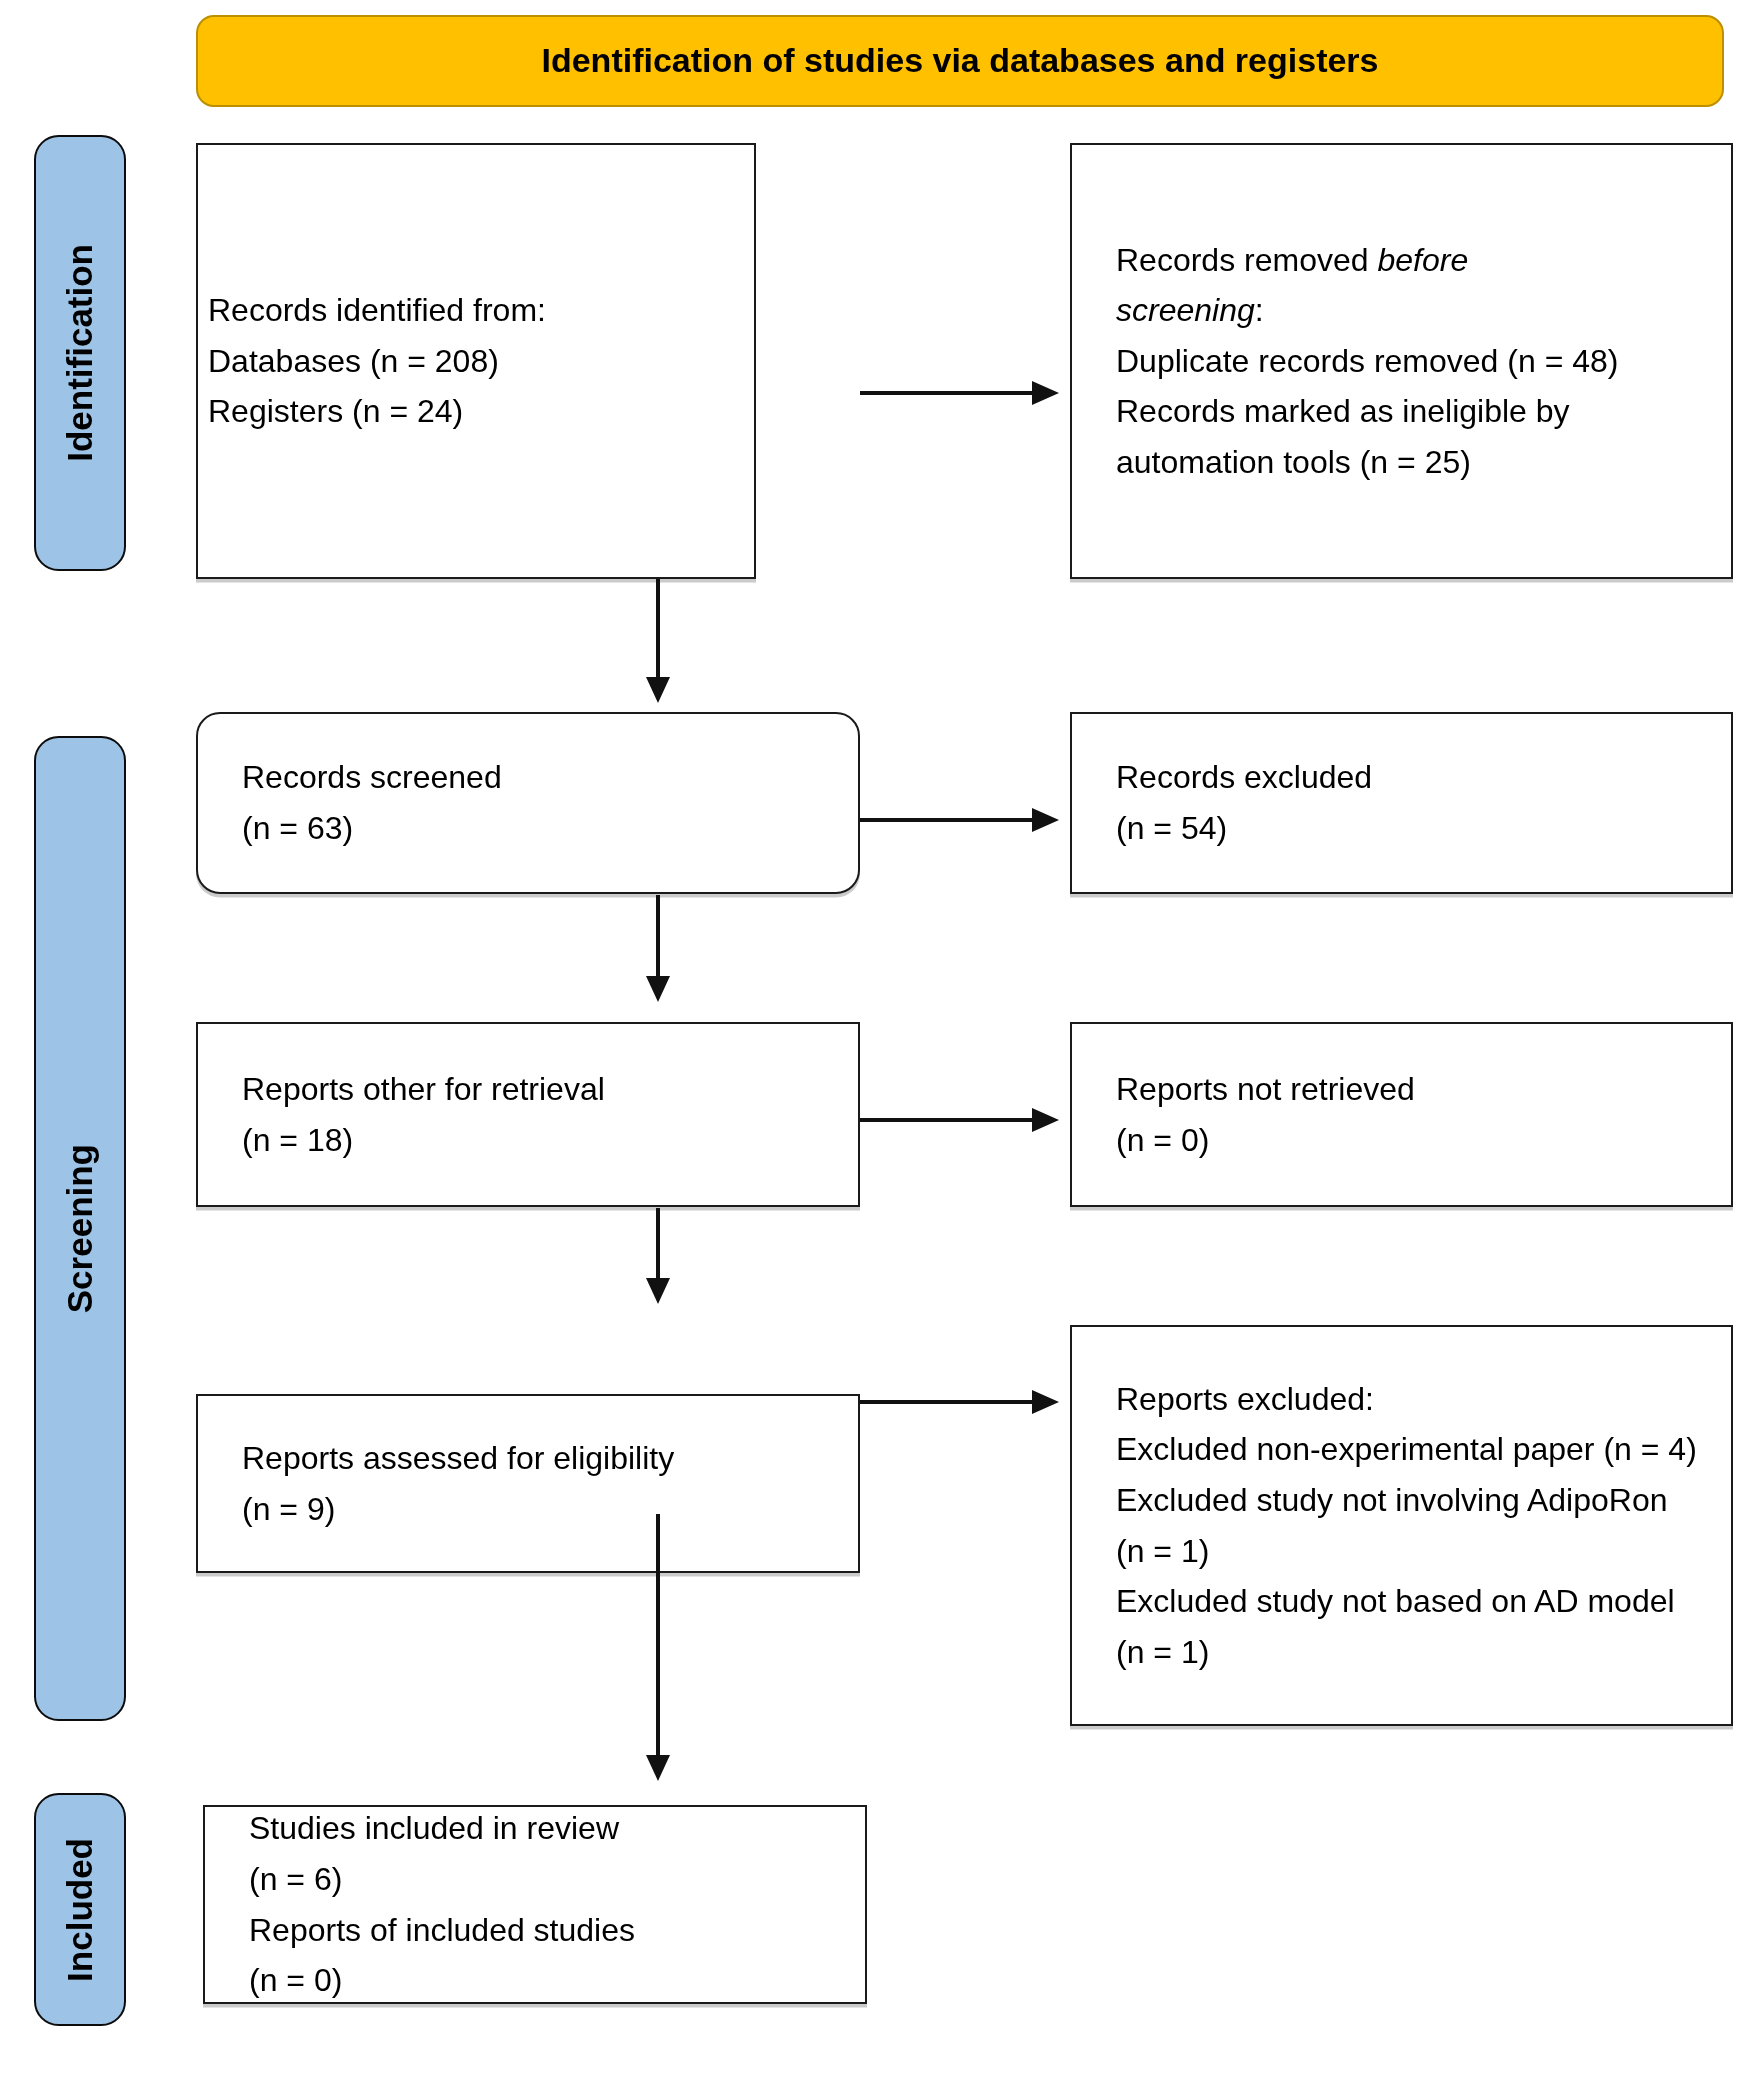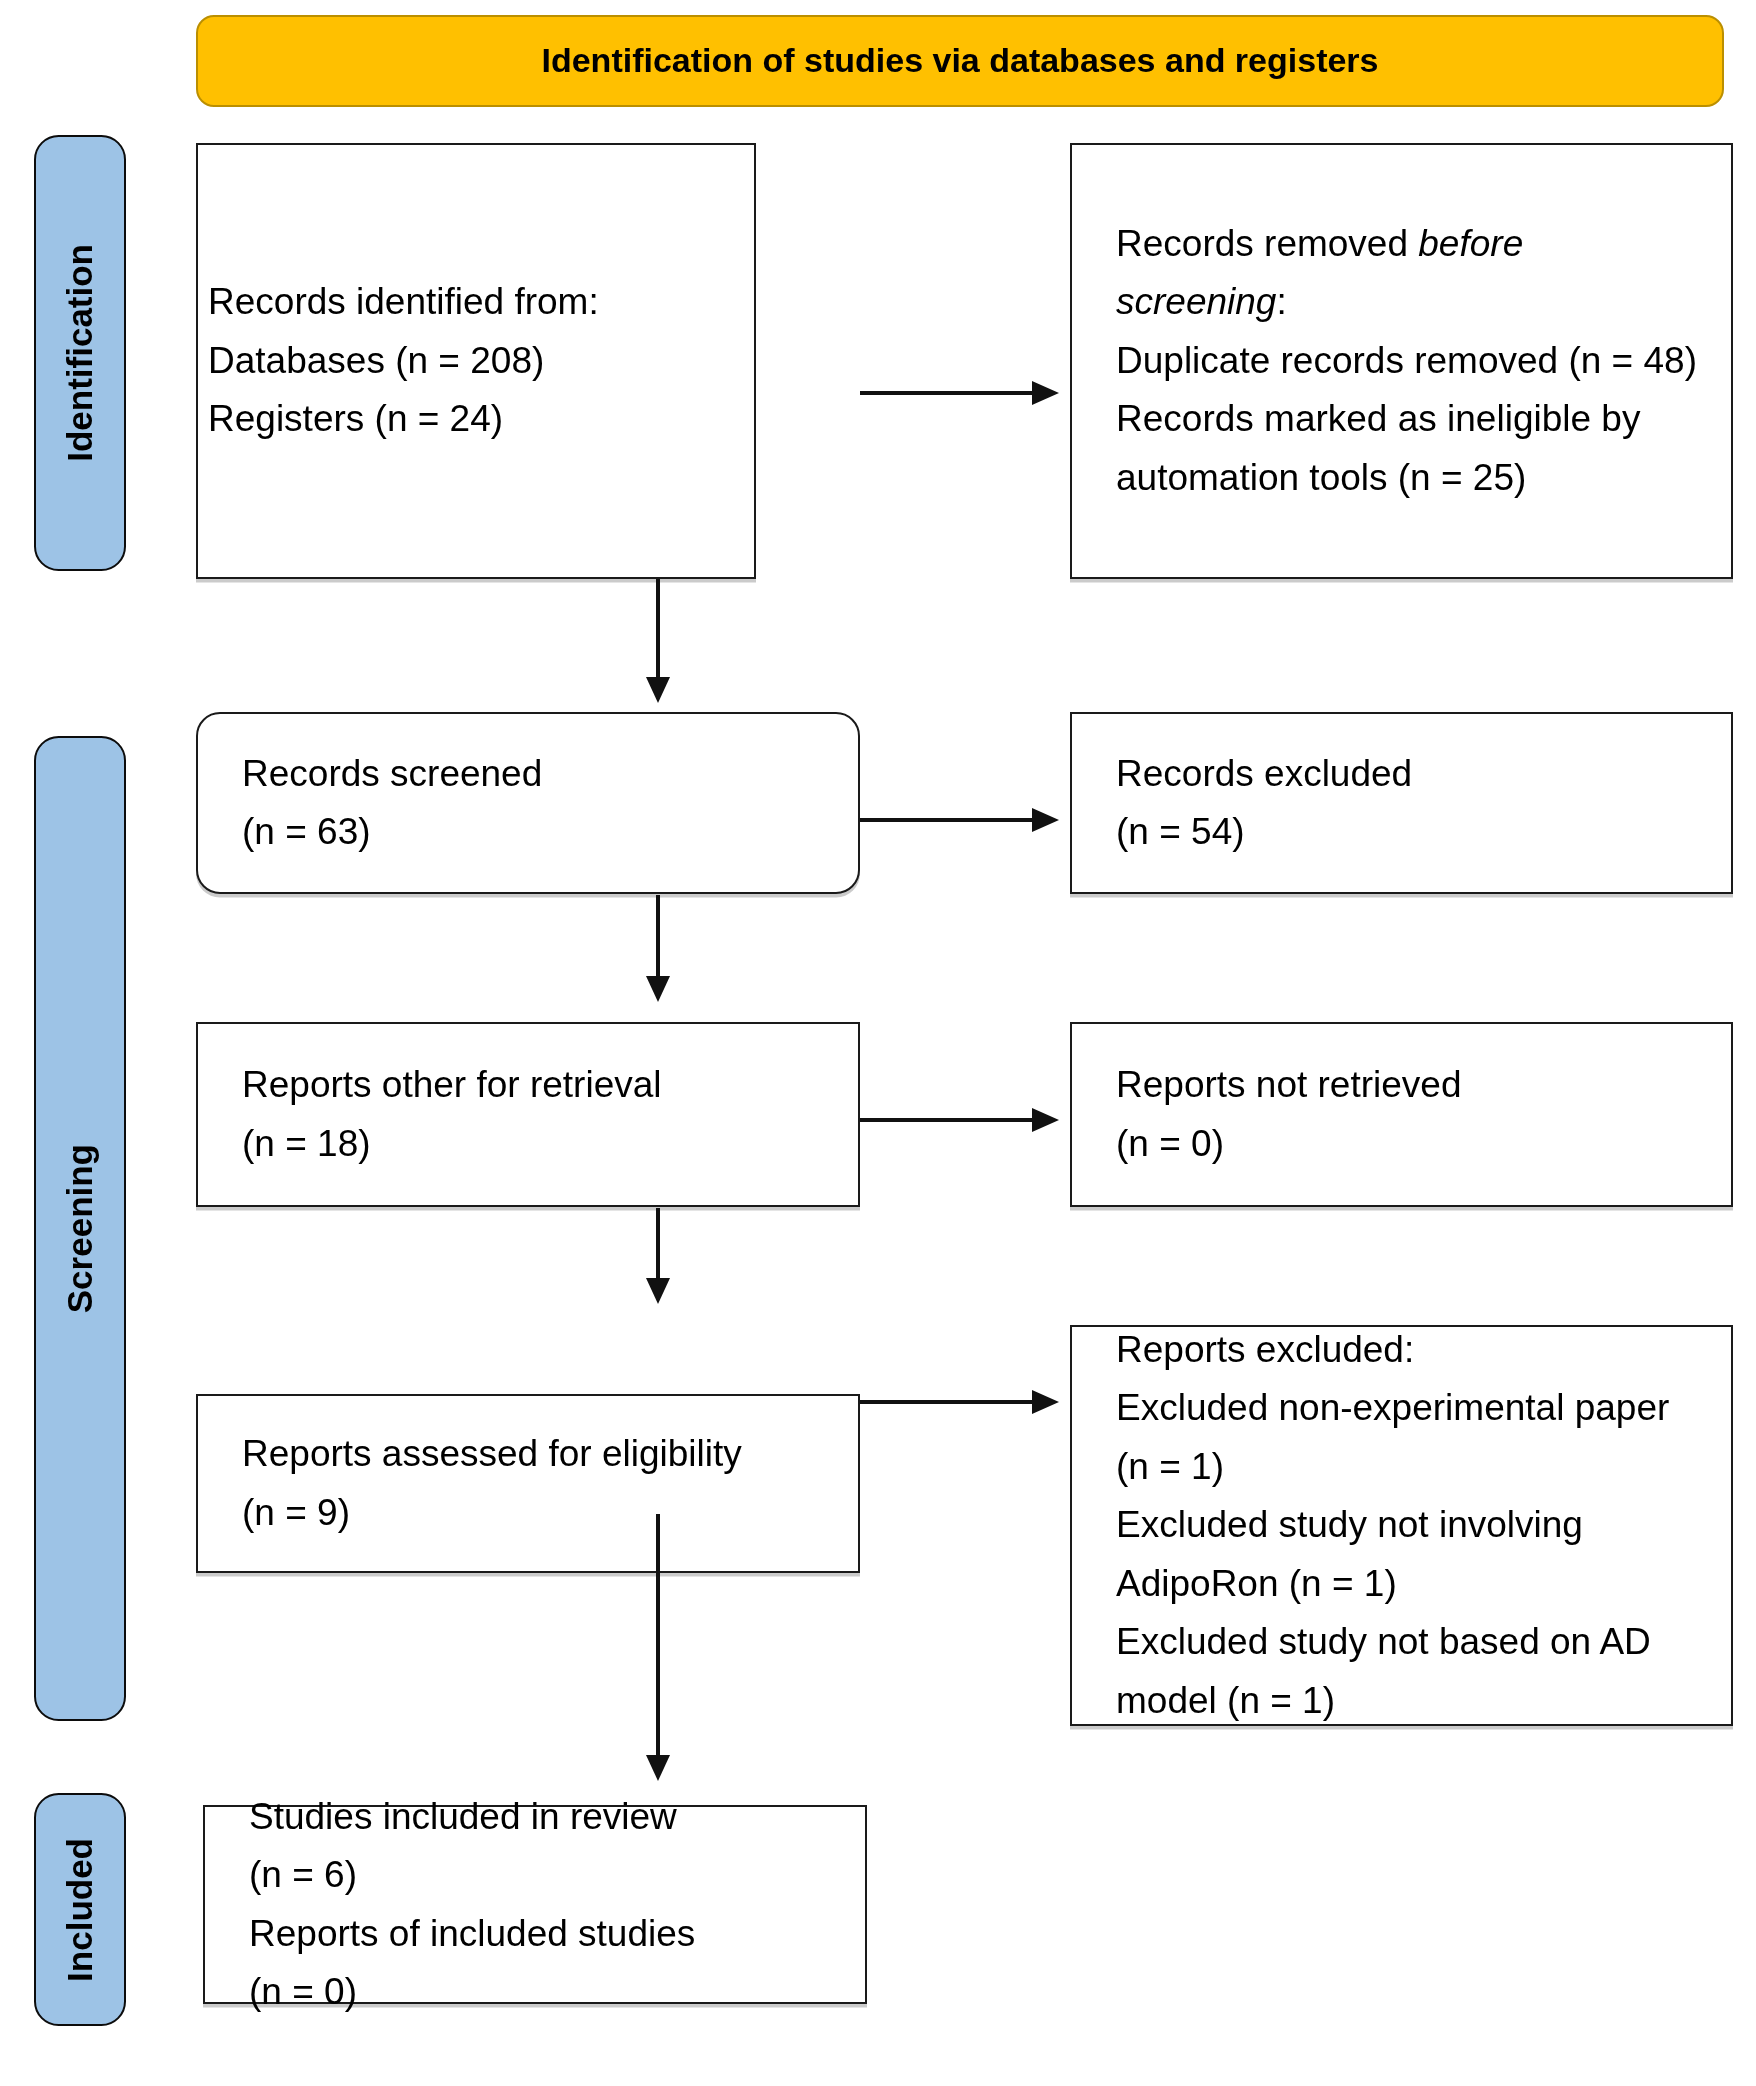--- a/index.html
+++ b/index.html
@@ -16,21 +16,21 @@
   .side{position:absolute;left:34px;width:92px;background:#9DC3E6;
         border:2.3px solid #0c0c0c;border-radius:24.6px;box-sizing:border-box;
         display:flex;align-items:center;justify-content:center;}
   .vtext{writing-mode:vertical-rl;transform:rotate(180deg);
          font-size:35px;font-weight:bold;white-space:nowrap;}
 
   
   .box{position:absolute;background:#ffffff;border:2.9px solid #1a1a1a;
        box-sizing:border-box;box-shadow:0 3.5px 0 rgba(140,140,140,.45);
        display:flex;flex-direction:column;justify-content:center;
-       padding:11.7px 29px 11.7px 44px;font-size:37px;line-height:1.58;}
+       padding:11.7px 29px 11.7px 44px;font-size:32px;line-height:1.58;}
   .line{white-space:normal;}
 
   
   .vline{position:absolute;width:4.1px;background:#111;}
   .vhead{position:absolute;width:0;height:0;
          border-left:12.3px solid transparent;border-right:12.3px solid transparent;
          border-top:26px solid #111;}
   .hline{position:absolute;height:4.1px;background:#111;}
   .hhead{position:absolute;width:0;height:0;
          border-top:12.3px solid transparent;border-bottom:12.3px solid transparent;
@@ -93,21 +93,21 @@
     <div class="line">(n = 54)</div>
   </div>
 
   <div class="box" style="left:1070px;top:1022px;width:663px;height:185px;">
     <div class="line">Reports not retrieved</div>
     <div class="line">(n = 0)</div>
   </div>
 
   <div class="box" style="left:1070px;top:1325px;width:663px;height:401px;">
     <div class="line">Reports excluded:</div>
-    <div class="line">Excluded non-experimental paper (n = 1)</div>
+    <div class="line">Excluded non-experimental paper (n = 4)</div>
     <div class="line">Excluded study not involving AdipoRon (n = 1)</div>
     <div class="line">Excluded study not based on AD model (n = 1)</div>
   </div>
 
   <div class="vline" style="left:656px;top:579px;height:98px;"></div>
   <div class="vhead" style="left:646px;top:677px;"></div>
 
   <div class="vline" style="left:656px;top:895px;height:81px;"></div>
   <div class="vhead" style="left:646px;top:976px;"></div>
 

